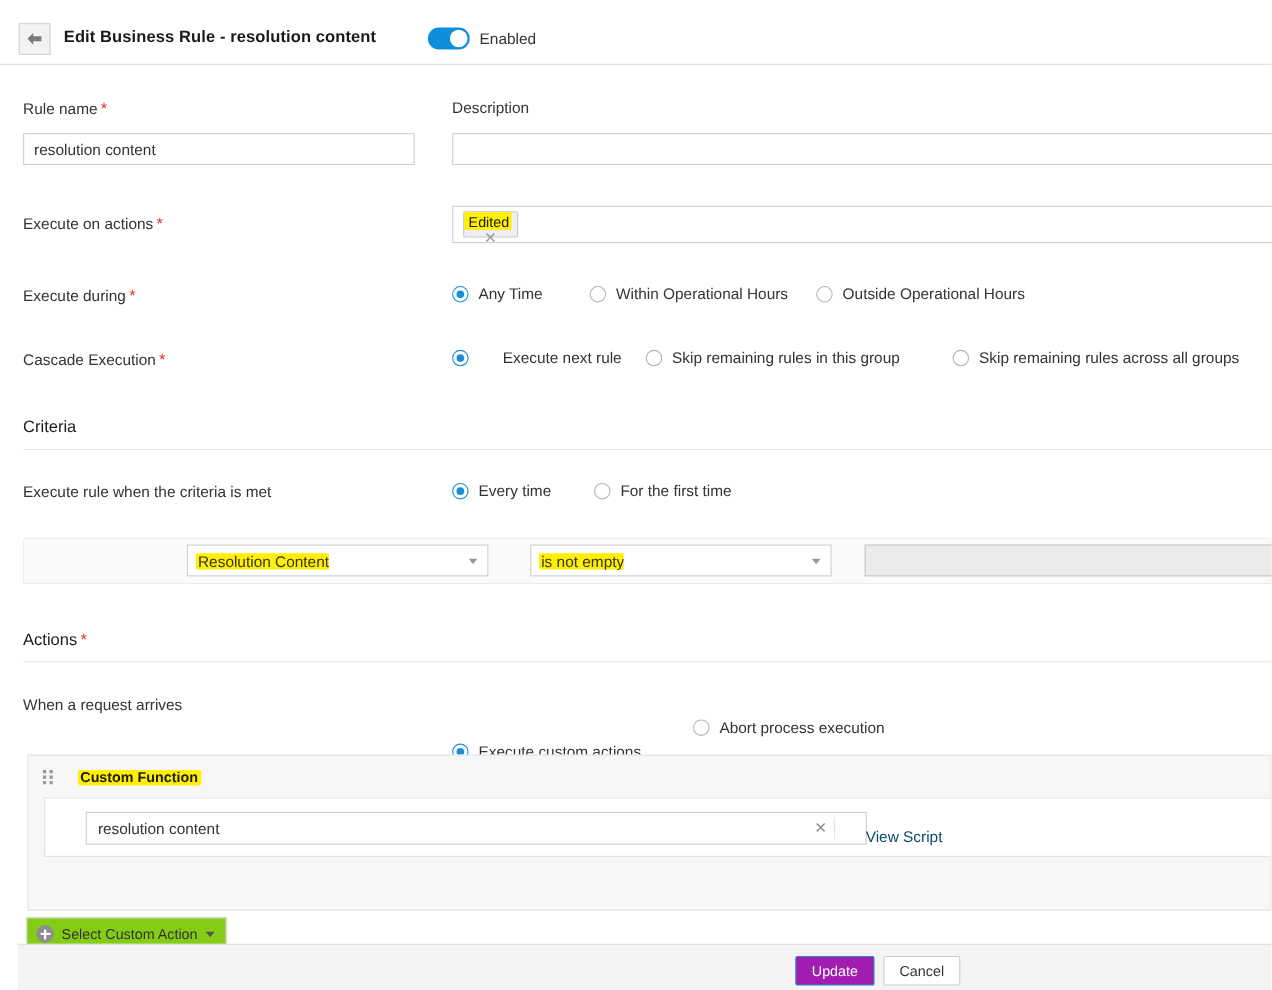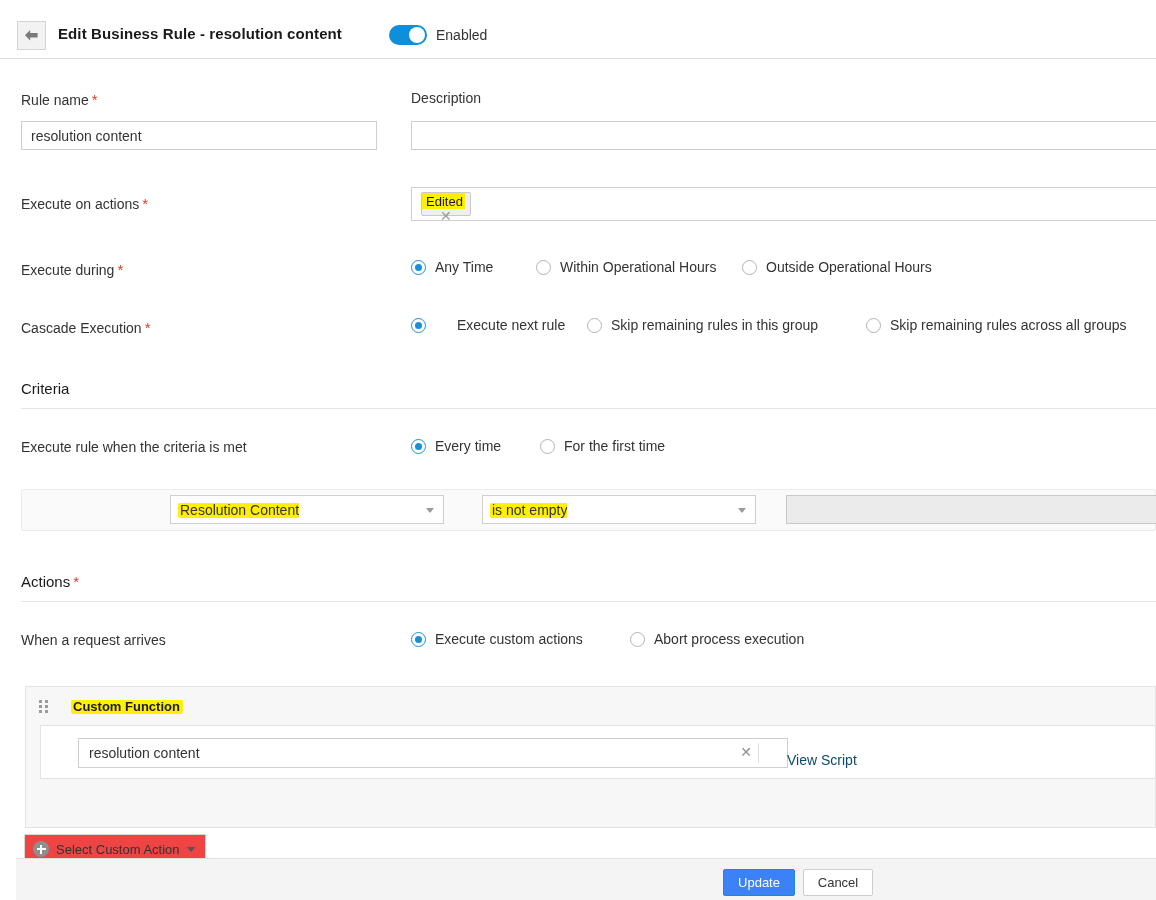--- a/index.html
+++ b/index.html
@@ -169,21 +169,21 @@
     position: absolute; right: 28px; top: 4px; bottom: 4px; width: 1px;
     background: #e0e0e0;
   }
   .view-script {
     position: absolute; left: 787px; top: 752px;
     font-size: 14px; color: #0c4a6e; cursor: pointer; text-decoration: none;
   }
 
   .select-action-btn {
     position: absolute; left: 24px; top: 834px;
-    height: 30px; background: #ef4444; border: 1px solid #d8d8d8;
+    height: 30px; background: #84cc16; border: 1px solid #d8d8d8;
     display: flex; align-items: center; padding: 0 10px 0 8px;
     font-size: 13px; color: #333; cursor: pointer;
   }
   .plus-icon {
     width: 16px; height: 16px; border-radius: 50%;
     background: #8e8e8e; position: relative; flex: 0 0 auto; margin-right: 7px;
   }
   .plus-icon::before, .plus-icon::after {
     content: ""; position: absolute; background: #ffffff;
   }
@@ -199,21 +199,21 @@
     position: absolute; left: 16px; top: 858px; width: 1140px; height: 42px;
     background: #f4f4f4; border-top: 1px solid #e0e0e0;
   }
   .btn {
     position: absolute; top: 10px; height: 27px;
     font-size: 13px; font-family: "Liberation Sans", sans-serif;
     cursor: pointer; border-radius: 2px;
     display: flex; align-items: center; justify-content: center;
   }
   .btn-primary {
-    left: 707px; width: 72px; background: #3b82f6; border: 1px solid #1a8ccc;
+    left: 707px; width: 72px; background: #a21caf; border: 1px solid #1a8ccc;
     color: #ffffff;
   }
   .btn-secondary {
     left: 787px; width: 70px; background: #ffffff; border: 1px solid #cdcdcd;
     color: #333333;
   }
 </style>
 </head>
 <body>
 
@@ -319,21 +319,21 @@
     </div>
   </div>
 
   <div class="section-head" style="left:21px; top:573px;">
     <span>Actions</span><span class="req">*</span>
   </div>
   <div class="section-rule" style="left:21px; top:601px; width:1135px;"></div>
 
   <div class="field-label" style="left:21px; top:632px;">When a request arrives</div>
   <div class="radio-row" style="left:411px; top:631px;">
-    <label class="radio-opt" style="width:219px;">
+    <label class="radio-opt" style="width:219px;margin-top:44px;">
       <span class="rd on"></span>
       <span class="rd-label">Execute custom actions</span>
     </label>
     <label class="radio-opt">
       <span class="rd"></span>
       <span class="rd-label">Abort process execution</span>
     </label>
   </div>
 
   <div class="action-card" style="left:25px; top:686px; width:1131px; height:142px;">

